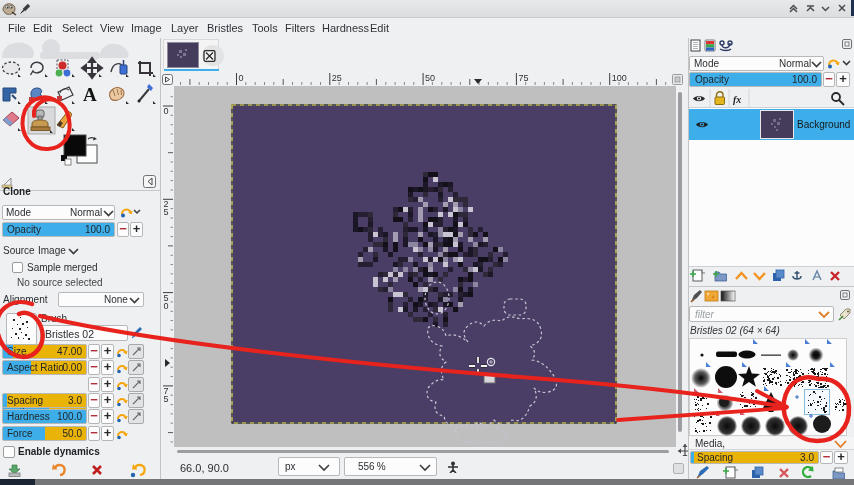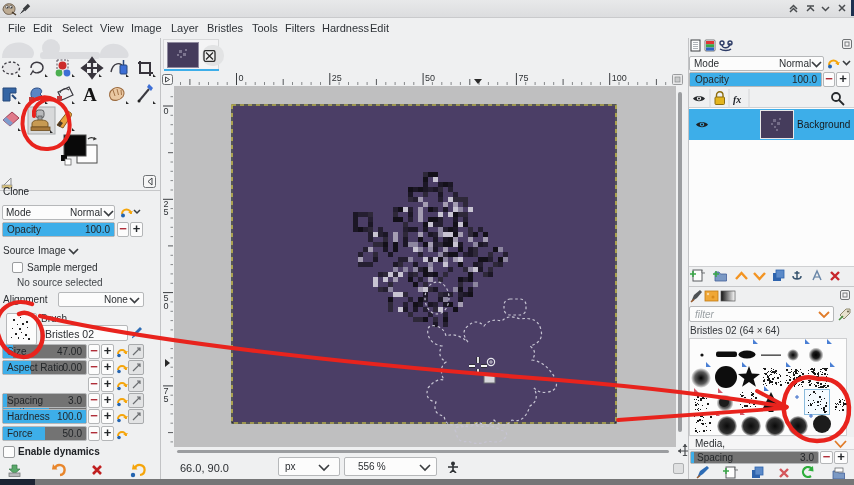--- a/index.html
+++ b/index.html
@@ -1,21 +1,21 @@
 <!DOCTYPE html>
 <html><head><meta charset="utf-8"><style>
 html,body{margin:0;padding:0}
 #root{position:relative;width:854px;height:485px;font-family:"Liberation Sans",sans-serif;background:#eff0f1;overflow:hidden}
 .abs{position:absolute}
 .lbl{position:absolute;font-size:10px;color:#2b2e32;white-space:nowrap}
 .wbox{position:absolute;background:#fcfcfc;border:1px solid #b6b8ba;border-radius:2px;box-sizing:border-box}
 .btn{position:absolute;background:#fcfcfc;border:1px solid #b4b6b8;border-radius:2px;box-sizing:border-box;text-align:center;font-weight:bold}
 .minus{color:#b02e39;font-size:13px;line-height:11px}
 .plus{color:#25282b;font-size:13px;line-height:12px}
-.slider{position:absolute;background:#737373;border:1px solid #b6b8ba;border-radius:2px;box-sizing:border-box;overflow:hidden}
+.slider{position:absolute;background:#eab308;border:1px solid #b6b8ba;border-radius:2px;box-sizing:border-box;overflow:hidden}
 .sfill{position:absolute;left:0;top:0;bottom:0;background:#3daee9}
 .stxt{position:absolute;font-size:10px;color:#232629;top:1px}
 .sval{position:absolute;font-size:10px;color:#232629;top:1px;right:4px}
 </style></head>
 <body>
 <div id="root">
 
 <div class="abs" style="left:0;top:0;width:854px;height:18px;background:linear-gradient(#e8e9ea,#dcdddf);border-bottom:1px solid #c9cacc;box-sizing:border-box"></div>
 <svg class="abs" style="left:0;top:0" width="854" height="18">
 
@@ -590,21 +590,21 @@
   <rect x="61" y="117" width="6" height="6" fill="#0a0a0a"></rect>
       <rect x="65" y="121" width="6" height="6" fill="#fff" stroke="#555" stroke-width="0.7"></rect>
 
   <path d="M3,148 L11,148 L11,140 Z" fill="#f4f4f4" stroke="#8a8c8e"></path>
       <rect x="2" y="147" width="10" height="3" fill="#d8c179" stroke="#8a8c8e" stroke-width="0.6"></rect>
   <rect x="143.5" y="137.5" width="12" height="12" rx="2" fill="#f6f6f6" stroke="#6f7275"></rect>
       <path d="M152,140 L148,143.5 L152,147 Z" fill="none" stroke="#43464a"></path>
 </svg>
 
 <div class="abs" style="left:0;top:190px;width:160px;height:1px;background:#c6c7c9"></div>
-<div class="lbl" style="left:3px;top:186px;font-weight:normal;color:#202327">Clone</div>
+<div class="lbl" style="left:3px;top:186px;font-weight:bold;color:#202327">Clone</div>
 <div class="wbox" style="left:2px;top:205px;width:113px;height:15px"></div>
 <div class="lbl" style="left:6px;top:207px">Mode</div>
 <div class="lbl" style="left:70px;top:207px">Normal</div>
 <svg class="abs" style="left:103px;top:210px" width="11" height="7">
       <path d="M1,1 L5.5,5.5 L10,1" fill="none" stroke="#3a3d40" stroke-width="1.7"></path>
     </svg>
 <svg class="abs" style="left:119px;top:206px" width="22" height="13">
       <path d="M3,8 a4.5,4.5 0 1 1 9,0" fill="none" stroke="#f5a50b" stroke-width="2"></path>
       <path d="M12,8 l-3,-2 l5,-1 Z" fill="#f5a50b"></path>
       <circle cx="4" cy="9.5" r="2" fill="#2364b0"></circle>
@@ -894,21 +894,21 @@
 <div class="wbox" style="left:689px;top:306px;width:145px;height:16px"></div>
 <div class="lbl" style="left:695px;top:309px;font-style:italic;color:#9aa0a4">filter</div>
 <svg class="abs" style="left:818px;top:311px" width="12" height="8">
       <path d="M1,1 L6,6 L11,1" fill="none" stroke="#e07b28" stroke-width="1.8"></path>
     </svg>
 <svg class="abs" style="left:838px;top:307px" width="15" height="15">
       <path d="M2,8 L8,2 h4 v4 L6,12 Z" fill="#e8e2ce" stroke="#8f8a6f"></path>
       <circle cx="10" cy="4.5" r="1.1" fill="#6f6a50"></circle>
       <path d="M1,13 l4,-4" stroke="#4a8f3f" stroke-width="1.6"></path>
     </svg>
-<div class="lbl" style="left:690px;top:325px;color:#33363a">Bristles 02 (64 × 64)</div>
+<div class="lbl" style="left:690px;top:325px;font-style:italic;color:#33363a">Bristles 02 (64 × 64)</div>
 
 <div class="abs" style="left:689px;top:338px;width:158px;height:98px;background:#fcfcfc;border:1px solid #cdced0;box-sizing:border-box"></div>
 <svg class="abs" style="left:689px;top:338px" width="158" height="98" viewBox="689 338 158 98">
   <defs>
     <radialGradient id="fz">
           <stop offset="0" stop-color="#000"></stop>
           <stop offset="0.45" stop-color="#1a1a1a"></stop>
           <stop offset="1" stop-color="#000" stop-opacity="0"></stop>
         </radialGradient>
     <radialGradient id="fz2">

